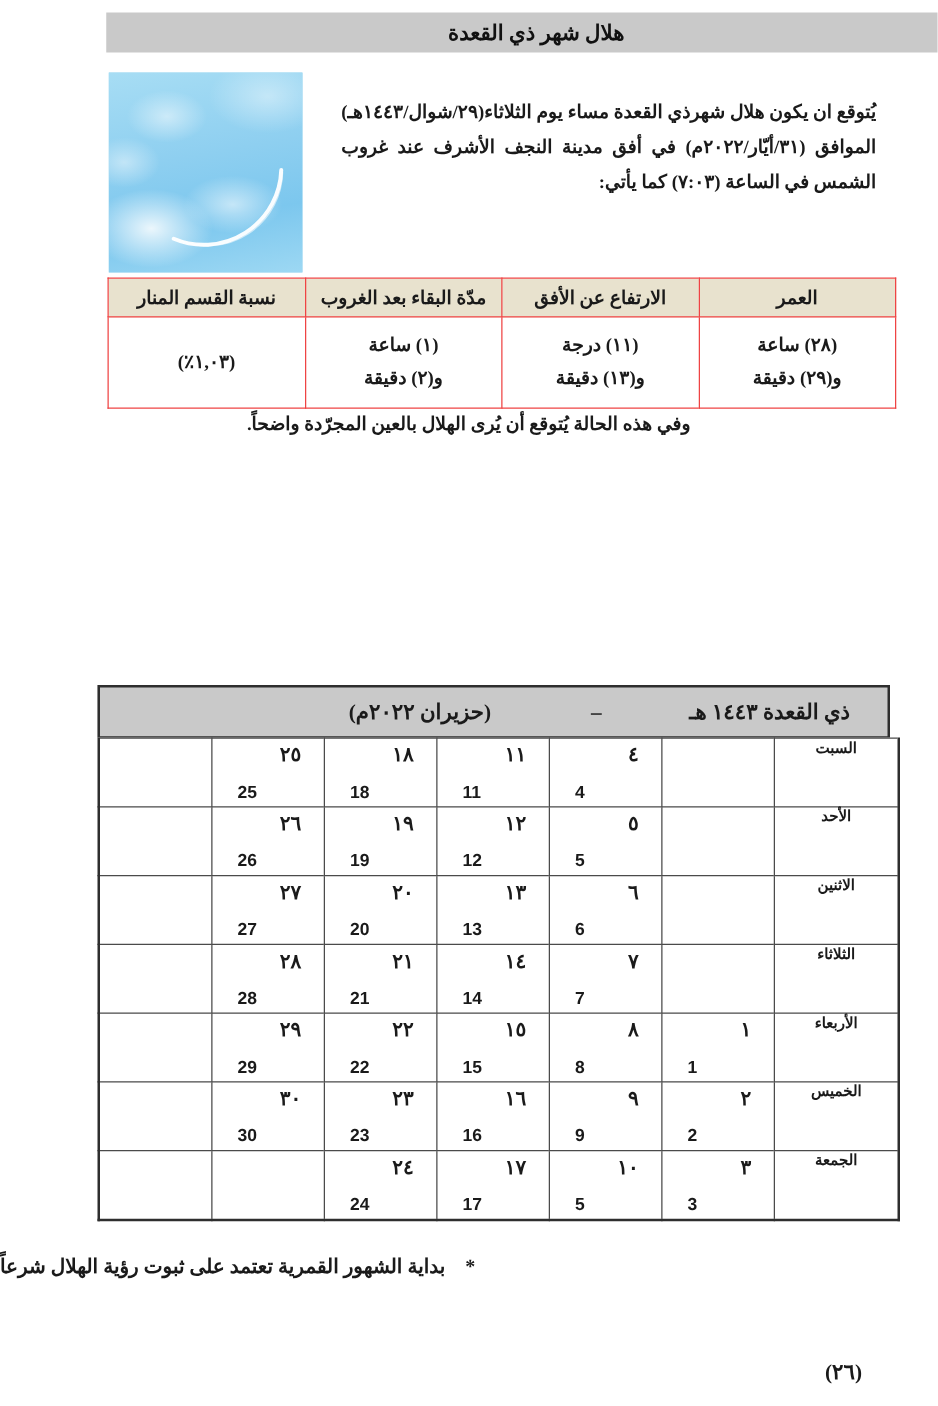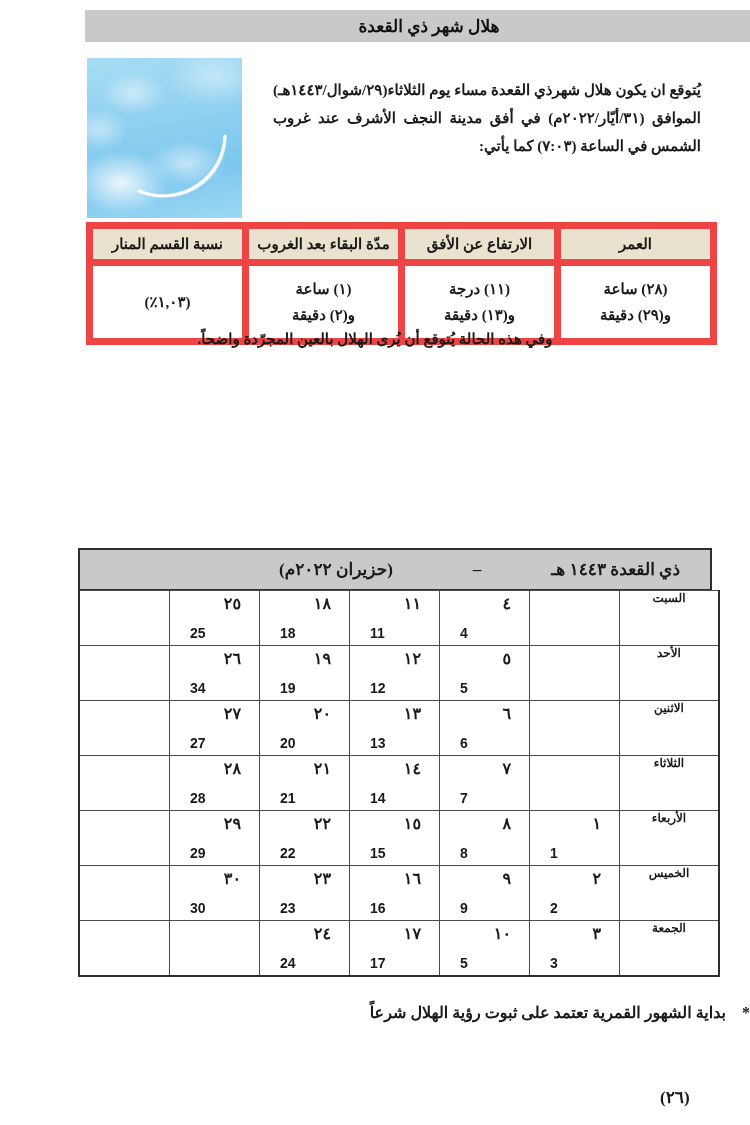--- a/index.html
+++ b/index.html
@@ -85,21 +85,21 @@
   .data-table {
     position: absolute;
     left: 86px;
     top: 222px;
     width: 631px;
     border-collapse: collapse;
     direction: rtl;
     table-layout: fixed;
   }
   .data-table th, .data-table td {
-    border: 7px solid #ef4444;
+    border: 1px solid #ef4444;
     text-align: center;
     font-weight: bold;
   }
   .data-table th {
     background: #e8e2ce;
     height: 30px;
     font-size: 15px;
     padding: 0 4px;
   }
   .data-table td {
@@ -193,21 +193,21 @@
     font-weight: bold;
     font-family: "Liberation Sans", sans-serif;
   }
 
   
   .footnote {
     position: absolute;
     left: 0;
     right: 0;
     top: 1003px;
-    text-align: right;
+    text-align: left;
     direction: rtl;
     font-size: 16px;
     font-weight: bold;
   }
   .footnote .star { padding-left: 12px; }
 
   
   .page-number {
     position: absolute;
     left: 660px;
@@ -305,21 +305,21 @@
           <td class="num-cell">
             <span class="ar-num">١٢</span>
             <span class="en-num">12</span>
           </td>
           <td class="num-cell">
             <span class="ar-num">١٩</span>
             <span class="en-num">19</span>
           </td>
           <td class="num-cell">
             <span class="ar-num">٢٦</span>
-            <span class="en-num">34</span>
+            <span class="en-num">26</span>
           </td>
           <td class="num-cell"></td>
         </tr>
         <tr>
           <td class="day-name">الاثنين</td>
           <td class="num-cell"></td>
           <td class="num-cell">
             <span class="ar-num">٦</span>
             <span class="en-num">6</span>
           </td>

